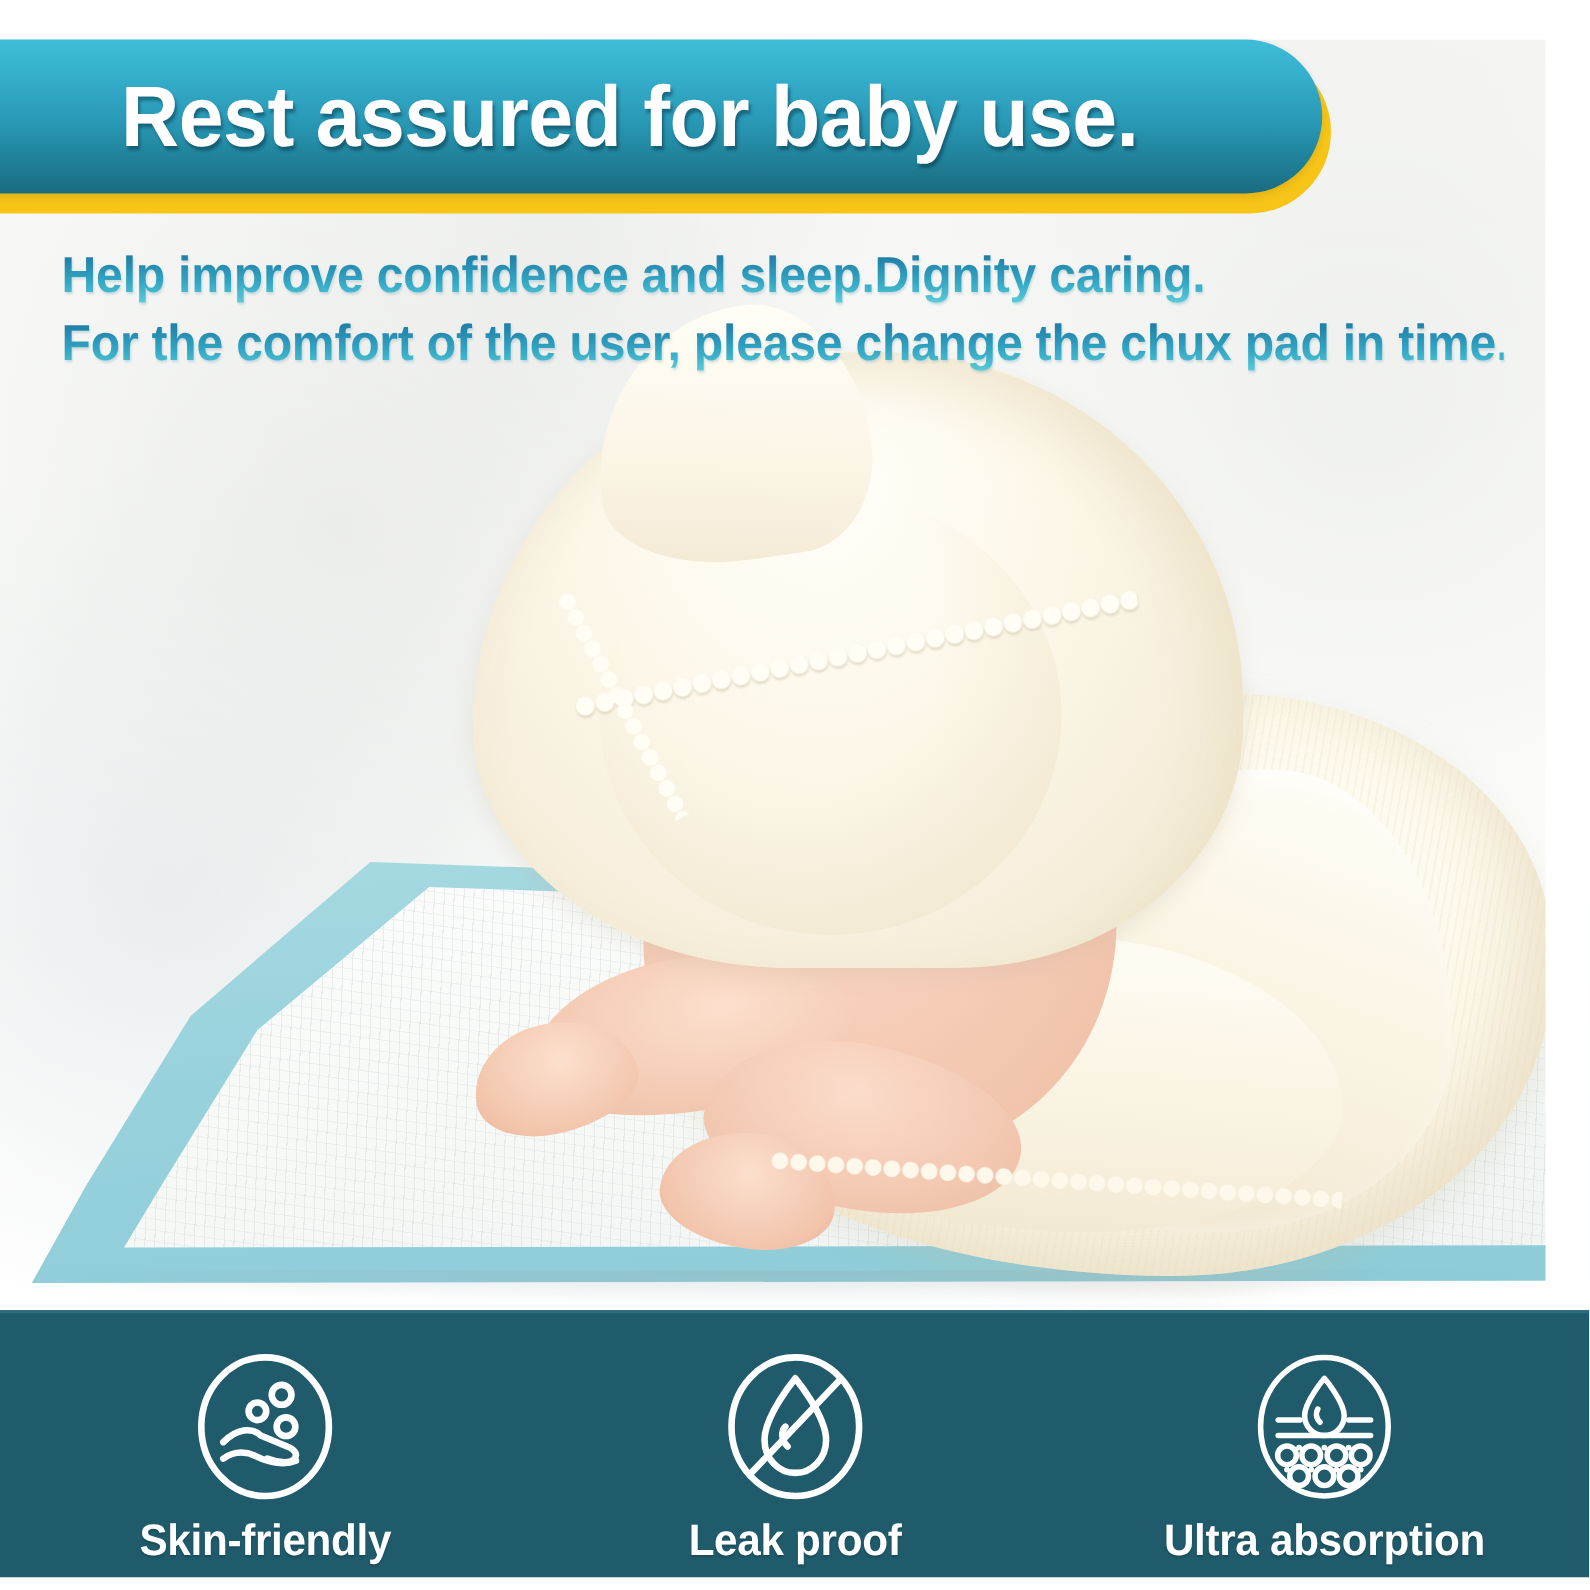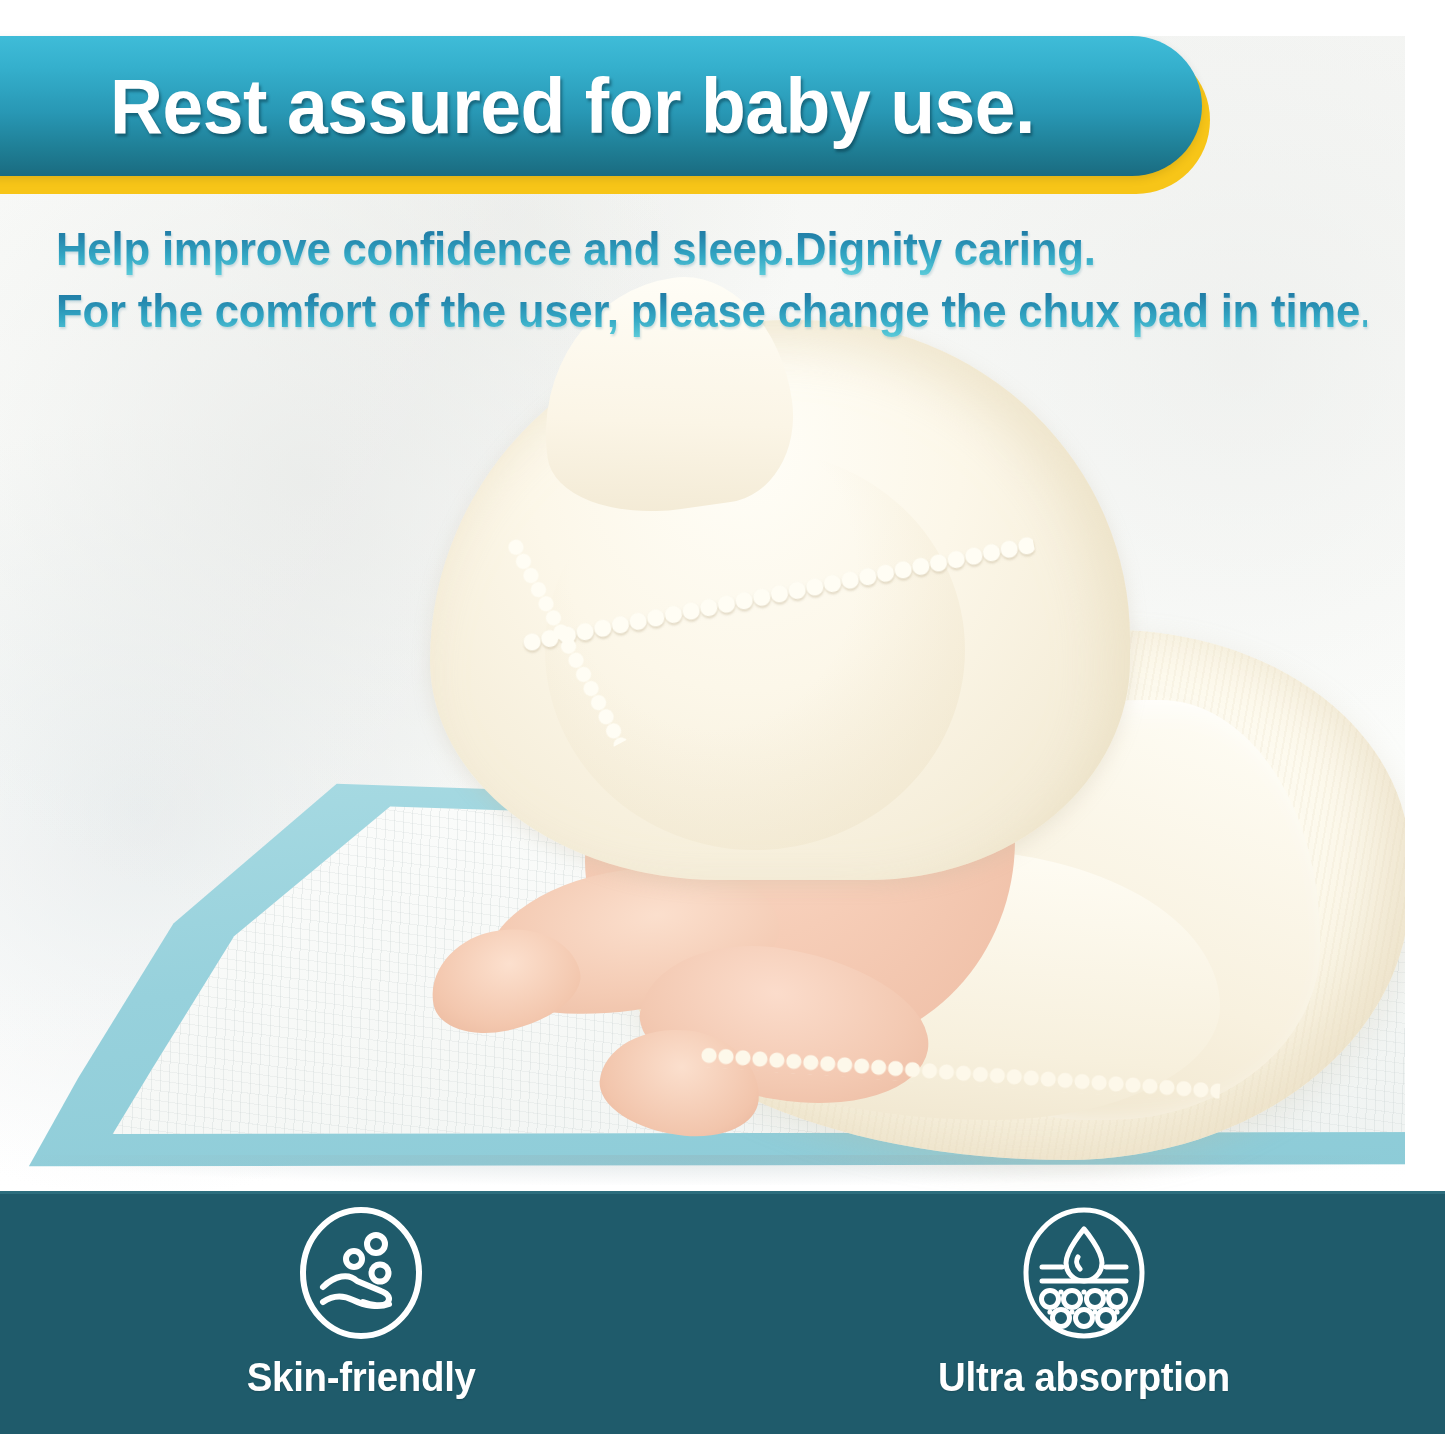--- a/index.html
+++ b/index.html
@@ -399,21 +399,21 @@
     left: 0; top: 0;
     width: 1445px; height: 254px;
     display: flex;
   }
   .feature {
     flex: 1 1 0;
     display: flex;
     flex-direction: column;
     align-items: center;
     justify-content: flex-start;
-    padding-top: 14px;
+    padding-top: 38px;
   }
   .feature .icon-ring {
     width: 128px; height: 136px;
     display: flex; align-items: center; justify-content: center;
   }
   .feature .label {
     margin-top: 14px;
     color: #ffffff;
     font-size: 40px;
     font-weight: bold;
@@ -515,20 +515,31 @@
             <circle cx="79" cy="39" r="9"></circle>
             <circle cx="57" cy="54" r="8"></circle>
             <circle cx="83" cy="68" r="8.5"></circle>
             <path d="M26 82 C38 70 52 68 60 76 L84 86 C92 89 94 94 90 98 C86 102 74 100 66 97"></path>
             <path d="M26 97 C36 90 46 90 56 95 C68 101 82 103 92 99"></path>
           </svg>
         </div>
         <div class="label">Skin-friendly</div>
       </div>
 
+      <div class="feature">
+        <div class="icon-ring">
+          <svg class="feat" width="128" height="136" viewBox="0 0 128 136" fill="none" stroke="#ffffff" stroke-width="6" stroke-linecap="round" stroke-linejoin="round">
+            <ellipse cx="64" cy="68" rx="58" ry="63"></ellipse>
+            <path d="M64 24 C64 24 92 58 92 80 C92 97 79 110 64 110 C49 110 36 97 36 80 C36 58 64 24 64 24 Z"></path>
+            <path d="M57 86 C51 80 51 72 55 68"></path>
+            <line x1="24" y1="110" x2="104" y2="26"></line>
+          </svg>
+        </div>
+        <div class="label">Leak proof</div>
+      </div>
 
       <div class="feature">
         <div class="icon-ring">
           <svg class="feat" width="128" height="136" viewBox="0 0 128 136" fill="none" stroke="#ffffff" stroke-width="5" stroke-linecap="round" stroke-linejoin="round">
             <ellipse cx="64" cy="68" rx="58" ry="63"></ellipse>
             <path d="M64 24 C64 24 82 45 82 58 C82 68 74 76 64 76 C54 76 46 68 46 58 C46 45 64 24 64 24 Z"></path>
             <path d="M60 64 C56 60 56 55 58 52"></path>
             <line x1="22" y1="62" x2="42" y2="62"></line>
             <line x1="86" y1="62" x2="106" y2="62"></line>
             <line x1="22" y1="76" x2="106" y2="76"></line>

